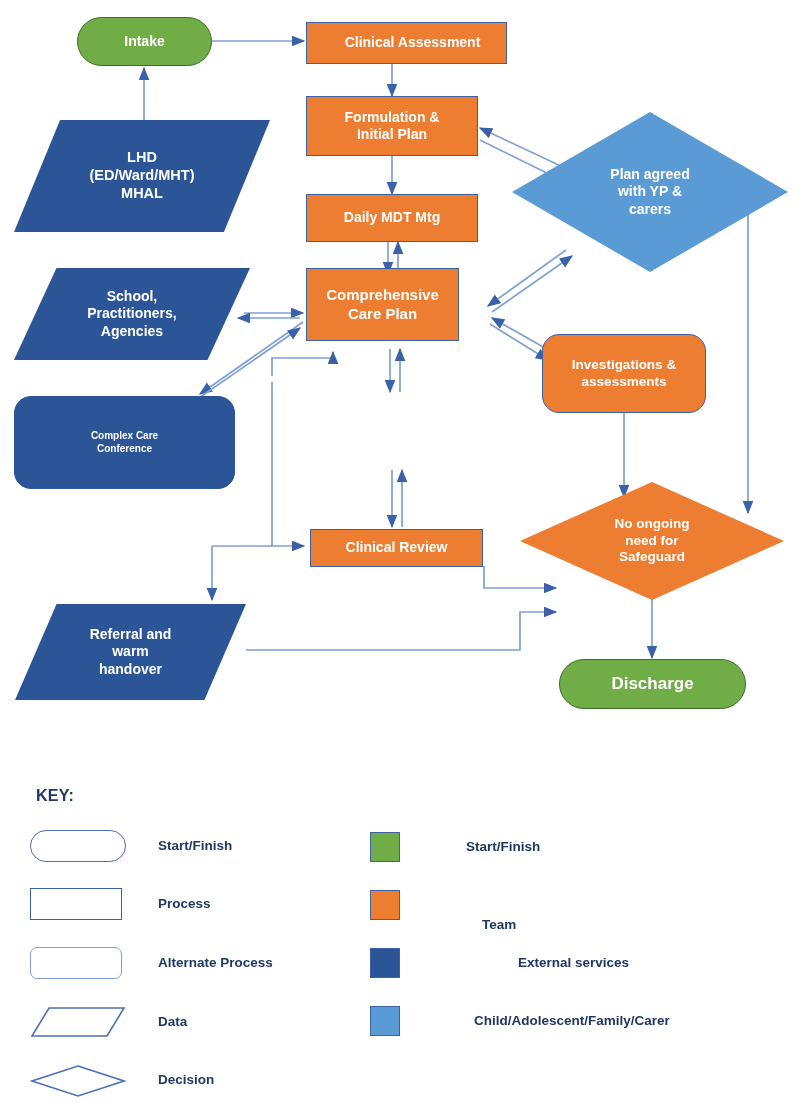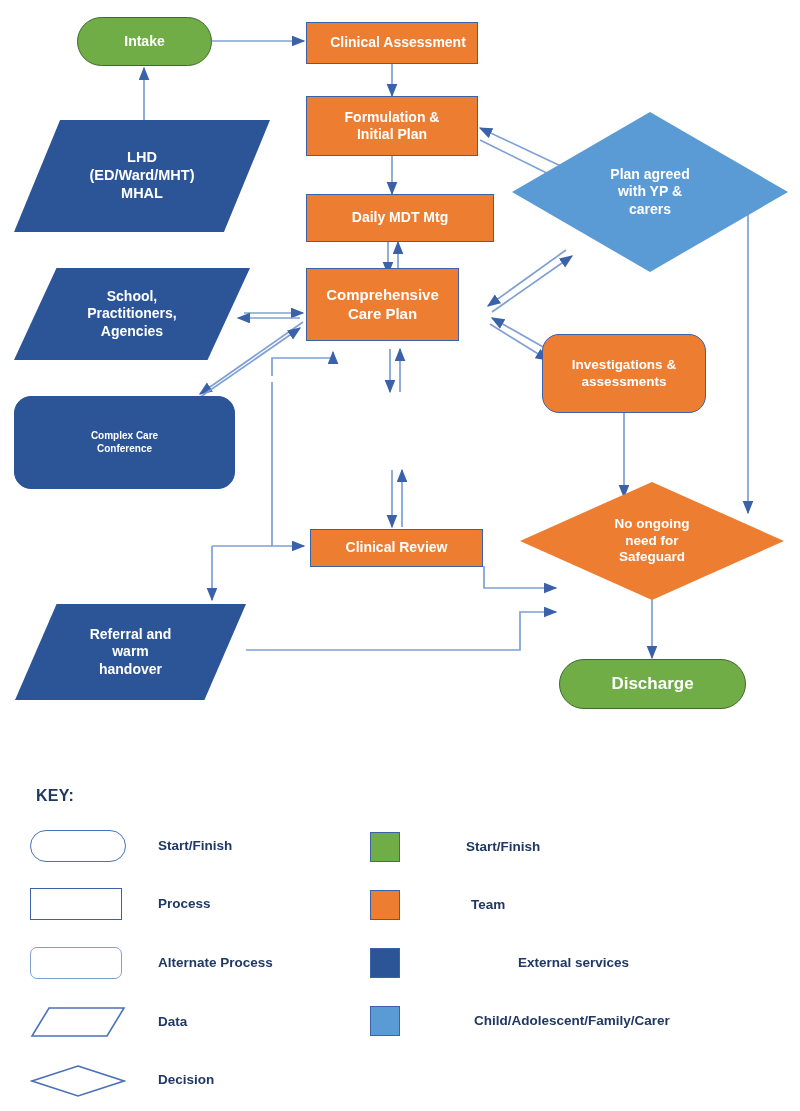--- a/index.html
+++ b/index.html
@@ -122,29 +122,29 @@
     </g>
     <g stroke="#7EA0D4" stroke-width="1.7" fill="none">
       <path d="M272,546 L212,546"></path>
     </g>
   </svg>
 
   <div class="node pill green" style="left:77px;top:17px;width:135px;height:49px;font-size:14px;">
     <span>Intake</span>
   </div>
 
-  <div class="node rect orange" style="left:306px;top:22px;width:172px;height:42px;font-size:14px;padding-left:12px;">
+  <div class="node rect orange" style="left:306px;top:22px;width:201px;height:42px;font-size:14px;padding-left:12px;">
     <span>Clinical Assessment</span>
   </div>
 
   <div class="node rect orange" style="left:306px;top:96px;width:172px;height:60px;font-size:14px;">
     <span>Formulation &amp;<br>Initial Plan</span>
   </div>
 
-  <div class="node rect orange" style="left:306px;top:194px;width:188px;height:48px;font-size:14px;">
+  <div class="node rect orange" style="left:306px;top:194px;width:172px;height:48px;font-size:14px;">
     <span>Daily MDT Mtg</span>
   </div>
 
   <div class="node rect orange" style="left:306px;top:268px;width:153px;height:73px;font-size:15px;">
     <span>Comprehensive<br>Care Plan</span>
   </div>
 
 
   <div class="node rect orange" style="left:310px;top:529px;width:173px;height:38px;font-size:14px;">
     <span>Clinical Review</span>
@@ -230,21 +230,21 @@
     <div class="legend-label">Decision</div>
   </div>
 
   <div class="swatch-row" style="top:62px;">
     <div class="swatch" style="background:#70AD47;border:1.4px solid #3B62A8;"></div>
     <div class="swatch-label" style="left:96px;">Start/Finish</div>
   </div>
 
   <div class="swatch-row" style="top:120px;">
     <div class="swatch" style="background:#ED7D31;border:1.4px solid #3B62A8;"></div>
-    <div class="swatch-label" style="left:101px;">Team</div>
+    <div class="swatch-label" style="left:112px;margin-top:20px;">Team</div>
   </div>
 
   <div class="swatch-row" style="top:178px;">
     <div class="swatch" style="background:#2B5597;border:1.4px solid #3B62A8;"></div>
     <div class="swatch-label" style="left:104px;margin-left:44px;">External services</div>
   </div>
 
   <div class="swatch-row" style="top:236px;">
     <div class="swatch" style="background:#5B9BD5;border:1.4px solid #3B62A8;"></div>
     <div class="swatch-label" style="left:104px;">Child/Adolescent/Family/Carer</div>

